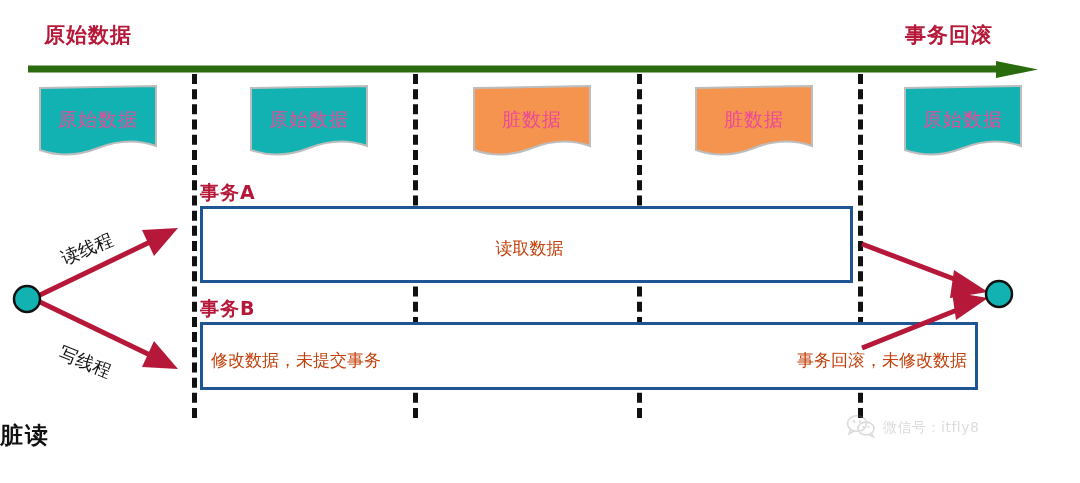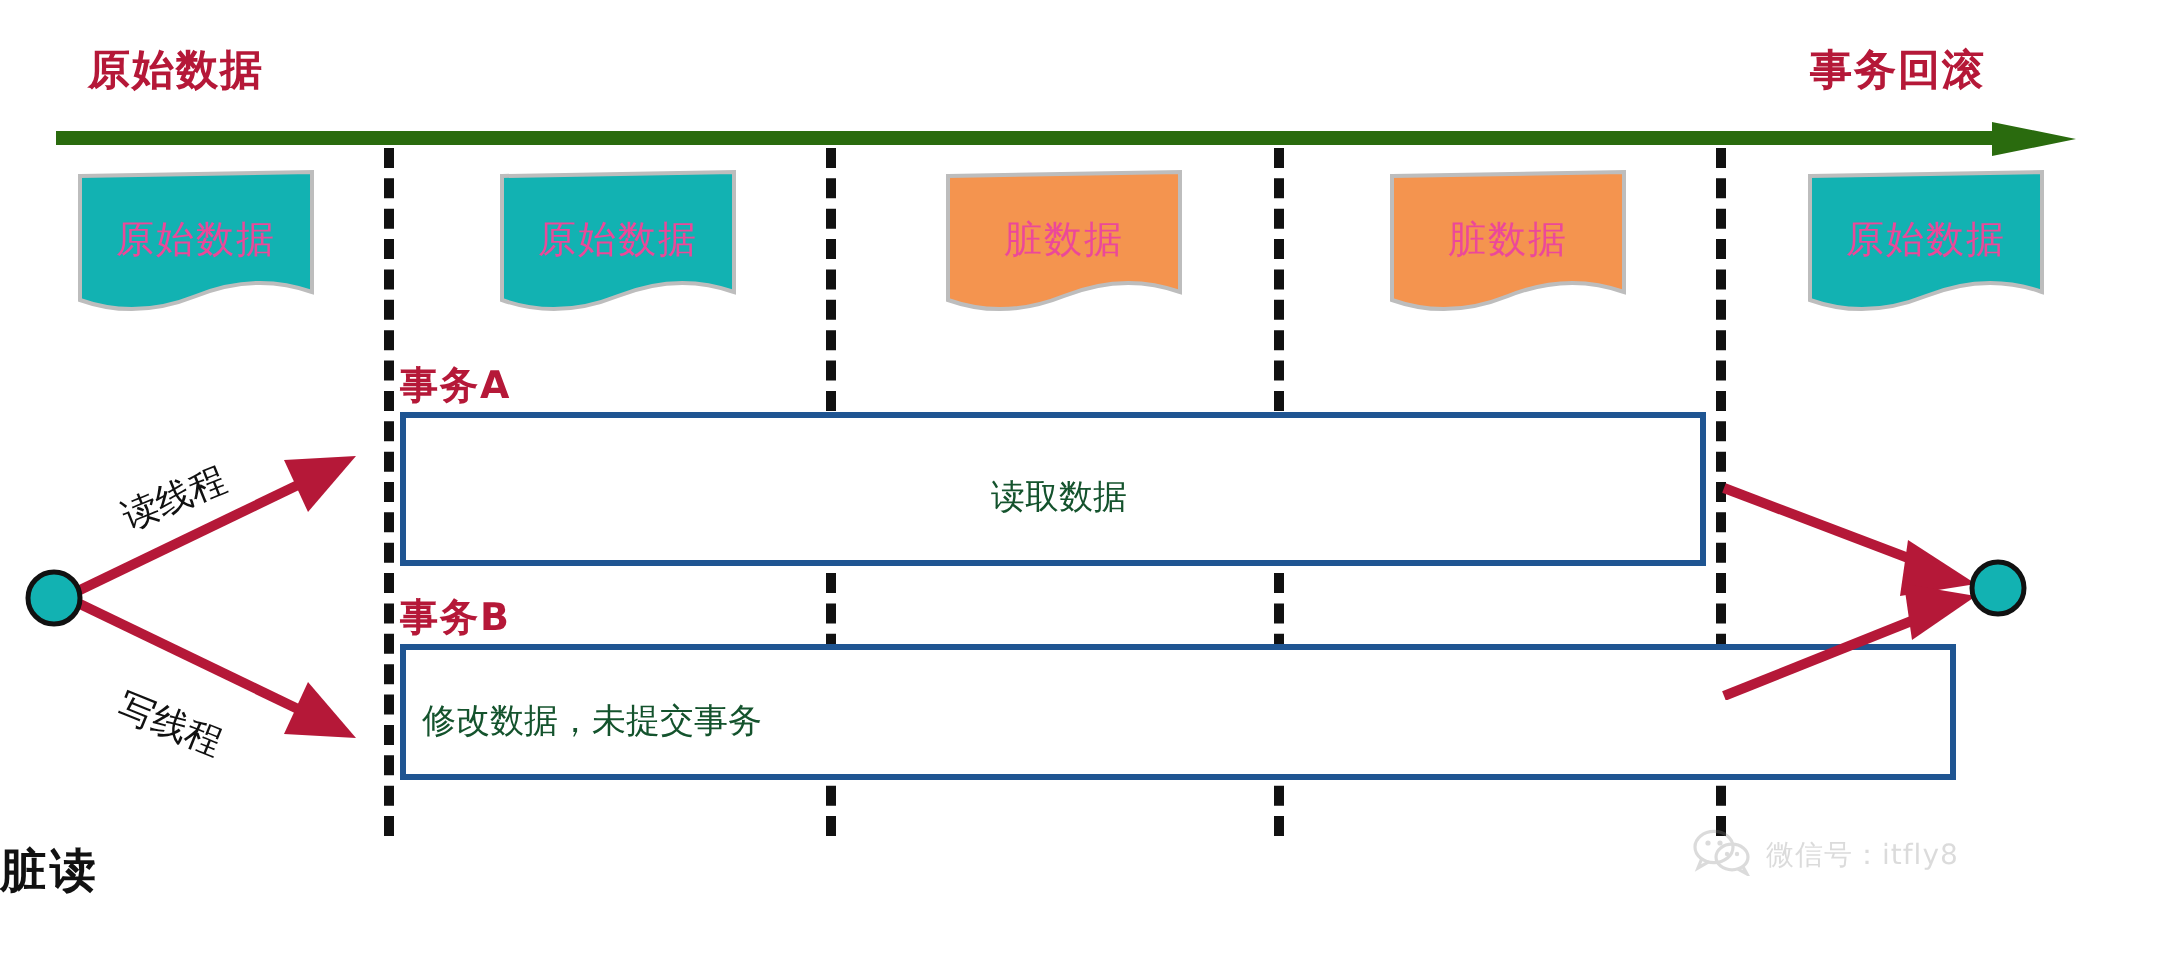--- a/index.html
+++ b/index.html
@@ -78,21 +78,21 @@
     text-align: left;
   }
   .txn-box {
     border: 3px solid #1f5592;
     background: #ffffff;
     box-sizing: border-box;
   }
   .txn-cell {
     position: absolute;
     font-size: 17px;
-    color: #14532d;
+    color: #c2410c;
     white-space: nowrap;
   }
 
   
   #caption {
     left: 0;
     top: 420px;
     width: 1080px;
     text-align: left;
     font-size: 23px;
@@ -186,20 +186,21 @@
   </div>
 
   <div class="abs txn-title" style="left:200px; top:180px; width:653px;">事务A</div>
   <div class="abs txn-box" style="left:200px; top:206px; width:653px; height:77px;">
     <div class="txn-cell" style="left:0; top:28px; width:653px; text-align:center;">读取数据</div>
   </div>
 
   <div class="abs txn-title" style="left:200px; top:296px; width:653px;">事务B</div>
   <div class="abs txn-box" style="left:200px; top:322px; width:778px; height:68px;">
     <div class="txn-cell" style="left:8px; top:24px;">修改数据，未提交事务</div>
+    <div class="txn-cell" style="right:8px; top:24px;">事务回滚，未修改数据</div>
   </div>
 
   <div class="abs" id="left-arrows">
     <svg width="220" height="200" viewBox="0 0 220 200">
 
       <line x1="40" y1="115" x2="150" y2="62" stroke="#b51838" stroke-width="5"></line>
       <polygon points="178,48 142,50 154,76" fill="#b51838"></polygon>
 
       <line x1="40" y1="122" x2="150" y2="175" stroke="#b51838" stroke-width="5"></line>
       <polygon points="178,189 142,187 154,161" fill="#b51838"></polygon>

